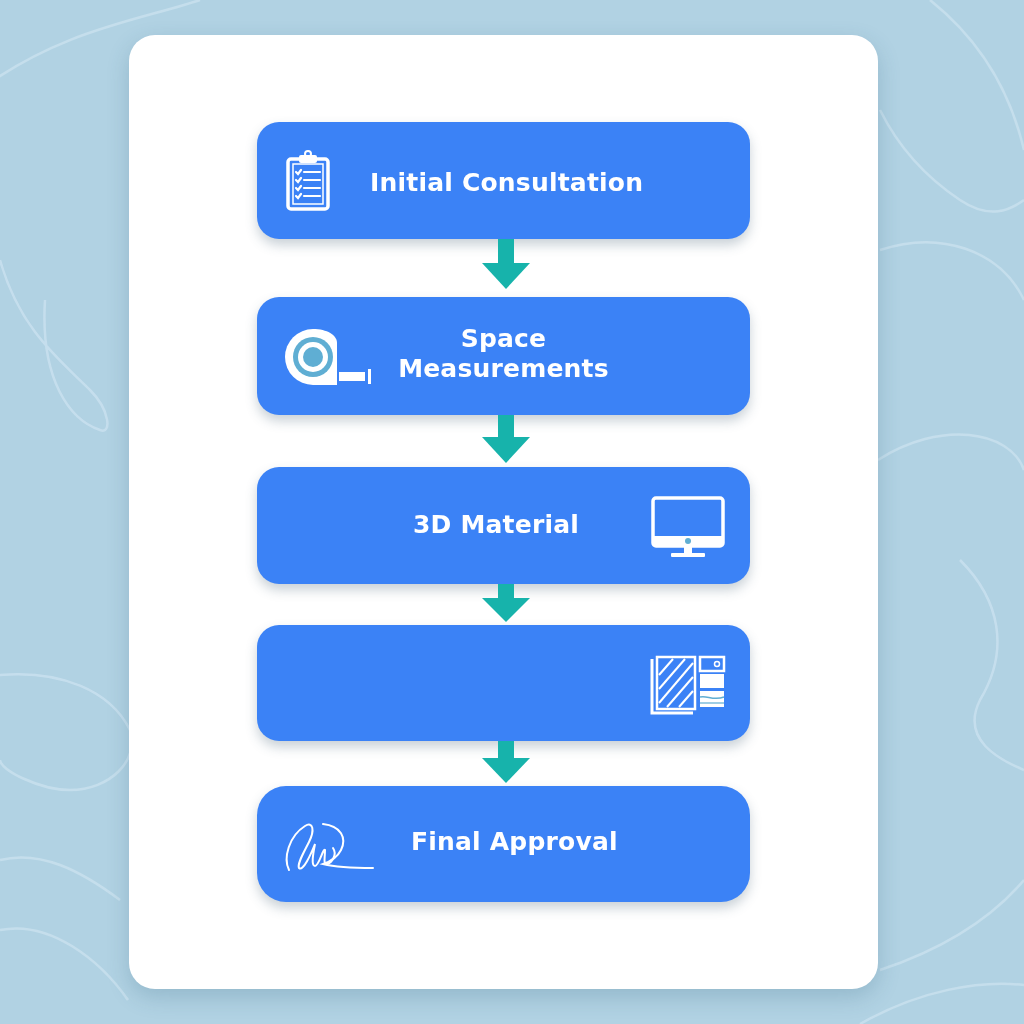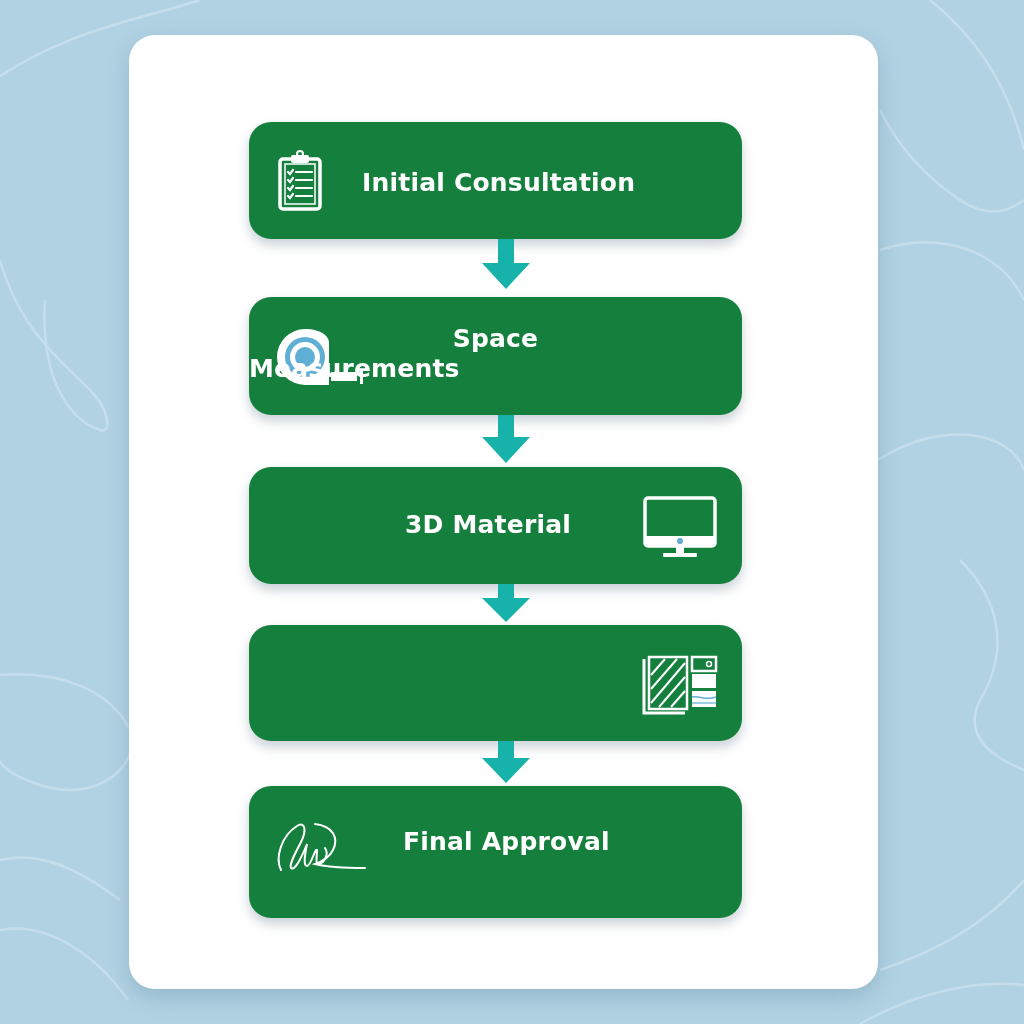--- a/index.html
+++ b/index.html
@@ -8,22 +8,22 @@
     background: #b1d2e3;
     font-family: "DejaVu Sans", "Liberation Sans", sans-serif;
   }
   .bg-swirls { position: absolute; left: 0; top: 0; width: 1024px; height: 1024px; }
   .card {
     position: absolute; left: 129px; top: 35px; width: 749px; height: 954px;
     background: #ffffff; border-radius: 26px;
     box-shadow: 0 8px 22px rgba(40, 90, 120, 0.22);
   }
   .step {
-    position: absolute; left: 249px; width: 493px;
-    background: #15803d; border-radius: 22px;
+    position: absolute; left: 257px; width: 493px;
+    background: #3b82f6; border-radius: 22px;
     box-shadow: 0 6px 12px rgba(60, 90, 110, 0.28);
     color: #ffffff;
   }
   .step-label {
     position: absolute; font-weight: bold; font-size: 25px; line-height: 30px;
     letter-spacing: 0.2px; white-space: nowrap; color: #ffffff;
   }
   .step-icon { position: absolute; }
   .arrow { position: absolute; left: 482px; width: 48px; }
 </style>
@@ -77,21 +77,21 @@
 <div class="step" style="top:297px;height:118px;">
   <svg class="step-icon" style="left:26px;top:30px;" width="90" height="60" viewBox="0 0 90 60">
     <path d="M30 2 A 28 28 0 1 0 30 58 L 54 58 L 54 16 C 54 8, 44 2, 30 2 Z" fill="#fff"></path>
     <circle cx="30" cy="30" r="20" fill="#5faed3"></circle>
     <circle cx="30" cy="30" r="15" fill="#fff"></circle>
     <circle cx="30" cy="30" r="10" fill="#5faed3"></circle>
     <rect x="56" y="45" width="26" height="9" fill="#fff"></rect>
     <rect x="85" y="42" width="3" height="15" fill="#fff"></rect>
   </svg>
   <span class="step-label" style="left:0;width:493px;text-align:center;top:27px;">Space</span>
-  <span class="step-label" style="left:0;width:493px;text-align:left;top:57px;">Measurements</span>
+  <span class="step-label" style="left:0;width:493px;text-align:center;top:57px;">Measurements</span>
 </div>
 
 <svg class="arrow" style="top:415px;height:50px;" viewBox="0 0 48 50">
   <rect x="16" y="0" width="16" height="24" fill="#17b3ab"></rect>
   <polygon points="0,22 48,22 24,48" fill="#17b3ab"></polygon>
 </svg>
 
 <div class="step" style="top:467px;height:117px;">
   <svg class="step-icon" style="left:394px;top:29px;" width="74" height="64" viewBox="0 0 74 64">
     <rect x="2" y="2" width="70" height="48" rx="3" fill="none" stroke="#fff" stroke-width="3.5"></rect>
@@ -126,21 +126,21 @@
     <path d="M51 42 C 58 40, 64 46, 75 42" stroke="#5faed3" stroke-width="1.5" fill="none"></path>
     <line x1="51" y1="48" x2="75" y2="48" stroke="#5faed3" stroke-width="1.2"></line>
   </svg>
 </div>
 
 <svg class="arrow" style="top:741px;height:44px;" viewBox="0 0 48 44">
   <rect x="16" y="0" width="16" height="20" fill="#17b3ab"></rect>
   <polygon points="0,17 48,17 24,42" fill="#17b3ab"></polygon>
 </svg>
 
-<div class="step" style="top:786px;height:132px;">
+<div class="step" style="top:786px;height:116px;border-radius:29px;">
   <svg class="step-icon" style="left:26px;top:32px;" width="92" height="56" viewBox="0 0 92 56">
     <g fill="none" stroke="#fff" stroke-width="2" stroke-linecap="round">
       <path d="M6 52 C 0 40, 6 18, 22 8 C 30 3, 32 12, 26 24 C 20 36, 14 46, 16 50 C 20 54, 28 36, 32 26 C 30 36, 28 48, 32 48 C 36 48, 40 30, 42 32 C 42 40, 40 46, 44 46 C 50 44, 54 36, 50 30"></path>
       <path d="M40 6 C 58 8, 64 20, 58 32 C 54 40, 46 44, 40 46 C 56 50, 74 50, 90 50"></path>
     </g>
   </svg>
   <span class="step-label" style="left:154px;top:41px;">Final Approval</span>
 </div>
 
 </body></html>

